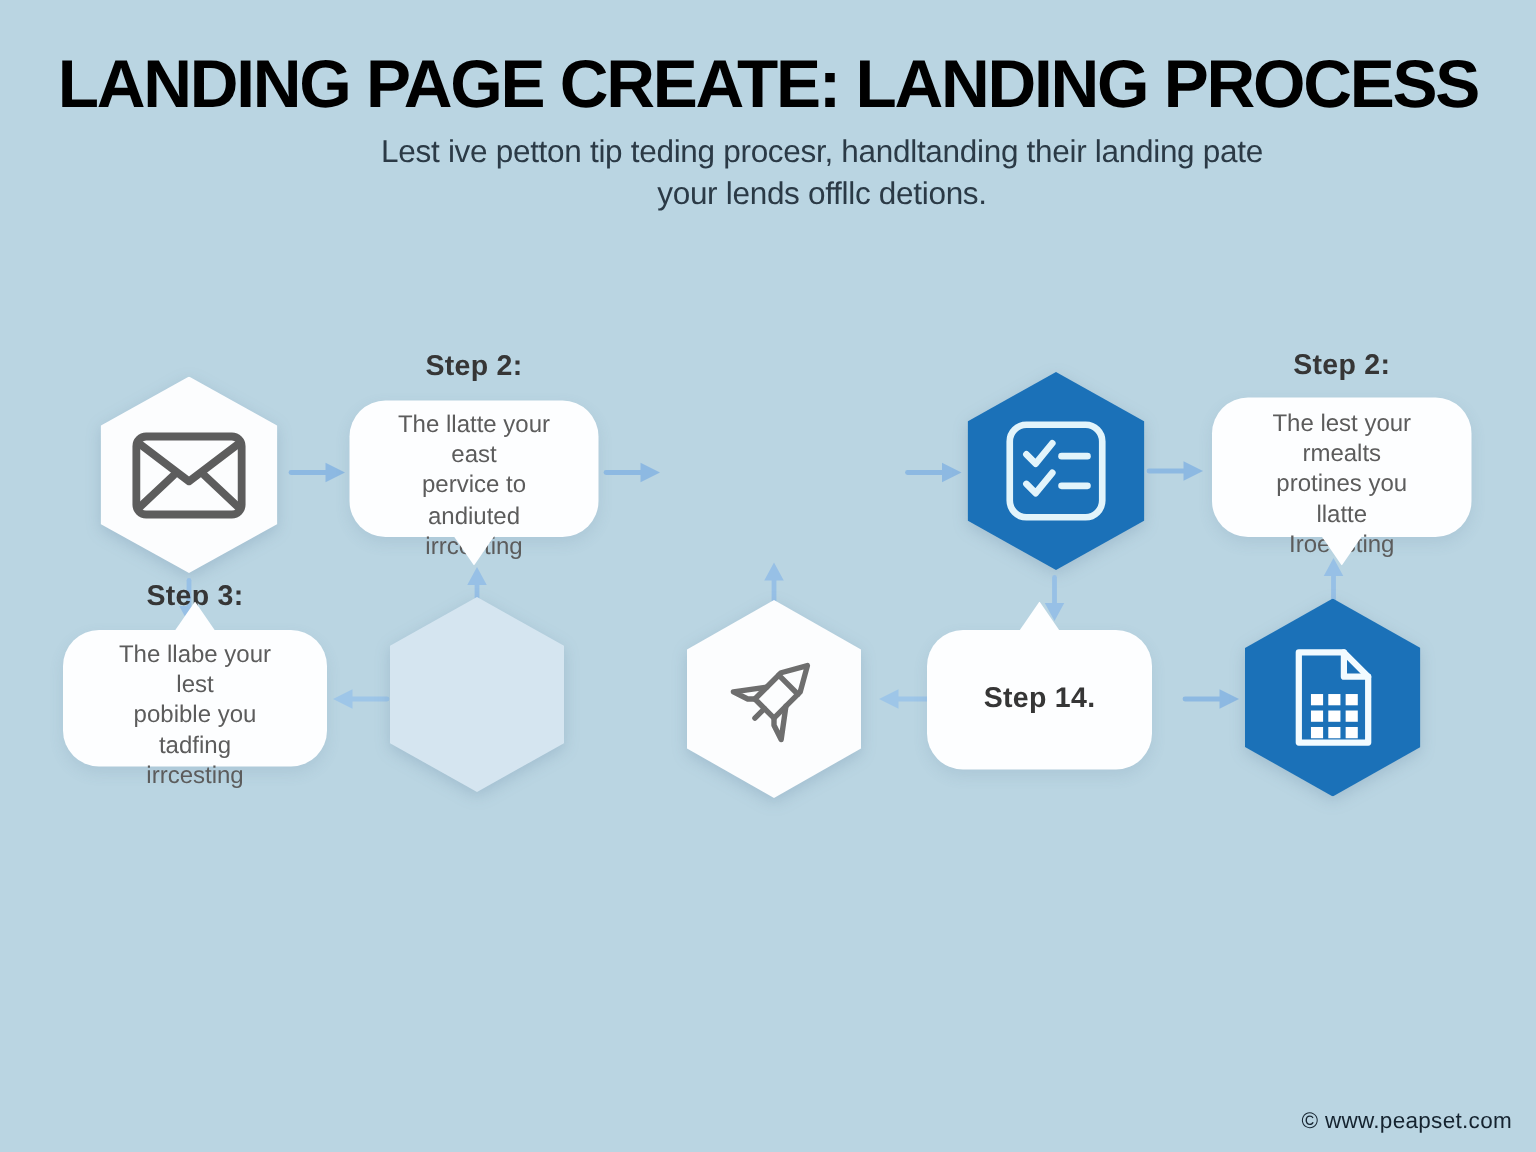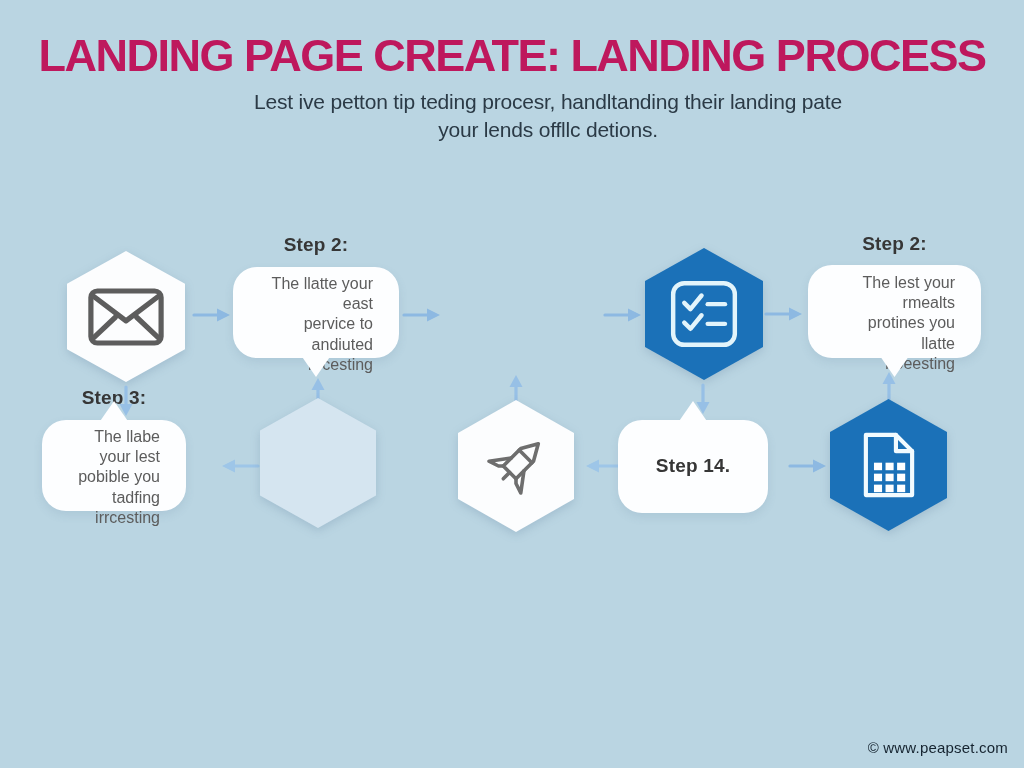--- a/index.html
+++ b/index.html
@@ -4,59 +4,59 @@
 <style>
   html,body{margin:0;padding:0;}
   .canvas{
     position:relative;width:1024px;height:768px;overflow:hidden;
     background:#bad5e2;
     font-family:"Liberation Sans", sans-serif;
   }
   .title{
     position:absolute;top:30px;left:0;width:100%;
     text-align:center;font-size:45px;font-weight:700;letter-spacing:-1.5px;
-    color:#be185d;margin:0;
+    color:#000000;margin:0;
   }
   .subtitle{
     position:absolute;top:88px;left:0;width:100%;
     text-align:center;font-size:21px;color:#2b3a46;margin:0;
     line-height:1.32;white-space:pre-line;letter-spacing:-0.2px;padding-left:36px;
   }
   .diagram{position:absolute;inset:0;}
   .hexwrap{position:absolute;filter:drop-shadow(0 3px 5px rgba(50,85,120,.18));}
   .hex{
     width:100%;height:100%;
     clip-path:polygon(50% 0%,100% 25%,100% 75%,50% 100%,0% 75%,0% 25%);
     display:flex;align-items:center;justify-content:center;
   }
   .hex.white{background:#fcfdfe;}
   .hex.blue{background:#1b71b8;}
   .hex.light{background:#d5e5f0;}
   .bubble{
     position:absolute;background:#fdfeff;border-radius:24px;
     box-shadow:0 4px 10px rgba(70,105,140,.12);
     display:flex;flex-direction:column;align-items:center;justify-content:center;
-    padding:8px 10px;box-sizing:border-box;text-align:right;
+    padding:8px 10px;box-sizing:border-box;text-align:center;
   }
   .bubble .tail{
     position:absolute;width:30px;height:20px;background:#fdfeff;
     left:calc(50% - 15px);
   }
   .bubble .tail.down{bottom:-19px;clip-path:polygon(50% 100%,4% 0,96% 0);}
   .bubble .tail.up{top:-19px;clip-path:polygon(50% 0,4% 100%,96% 100%);}
   .step-heading{font-size:19px;font-weight:700;color:#363636;margin:0 0 2px 0;letter-spacing:.2px;}
   .step-body{font-size:16px;color:#5c5c5c;margin:16px;line-height:1.27;white-space:pre-line;}
   .arrow{position:absolute;}
   
   .hex-envelope{left:67px;top:251px;width:118px;height:131px;}
   .bubble-s2a{left:233px;top:267px;width:166px;height:91px;}
   .bubble-s1{left:437px;top:265px;width:164px;height:91px;}
   .hex-checklist{left:645px;top:248px;width:118px;height:132px;}
   .bubble-s2b{left:808px;top:265px;width:173px;height:93px;}
-  .bubble-s3{left:42px;top:420px;width:144px;height:91px;}
+  .bubble-s3{left:42px;top:420px;width:176px;height:91px;}
   .hex-light{left:260px;top:398px;width:116px;height:130px;}
   .hex-rocket{left:458px;top:400px;width:116px;height:132px;}
   .bubble-s14{left:618px;top:420px;width:150px;height:93px;}
   .hex-doc{left:830px;top:399px;width:117px;height:132px;}
   .arrow-r1{left:192px;top:306px;}
   .arrow-r2{left:402px;top:306px;}
   .arrow-r3{left:603px;top:306px;}
   .arrow-r4{left:764px;top:305px;}
   .arrow-r5{left:788px;top:457px;}
   .arrow-l1{left:220px;top:457px;}

